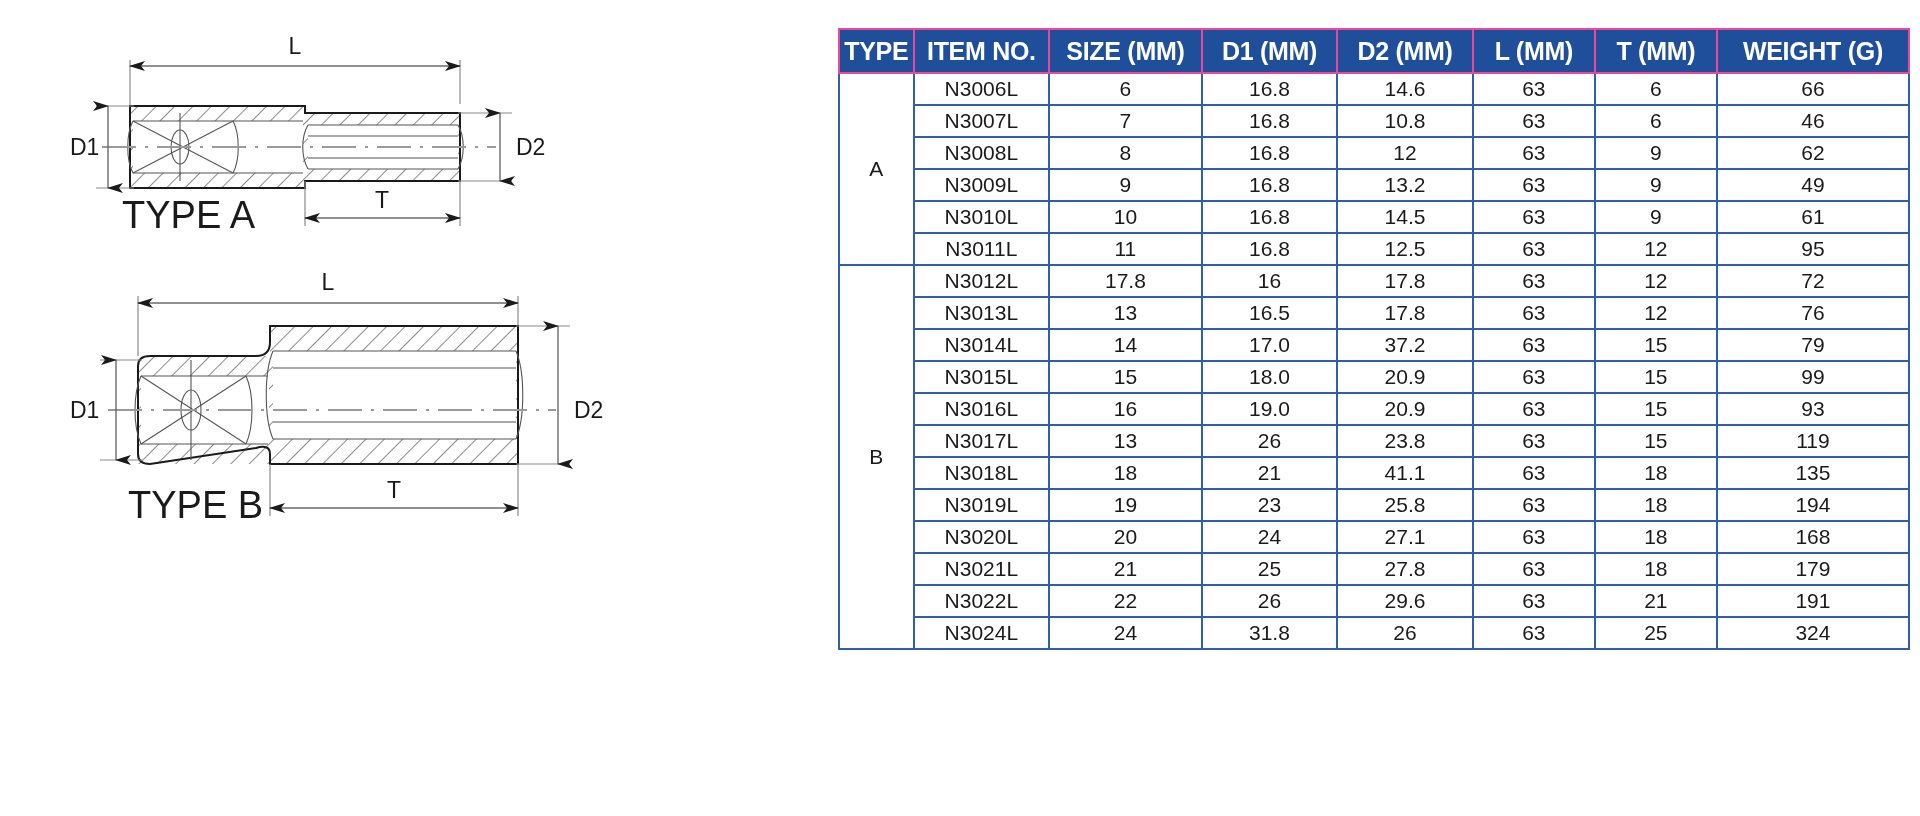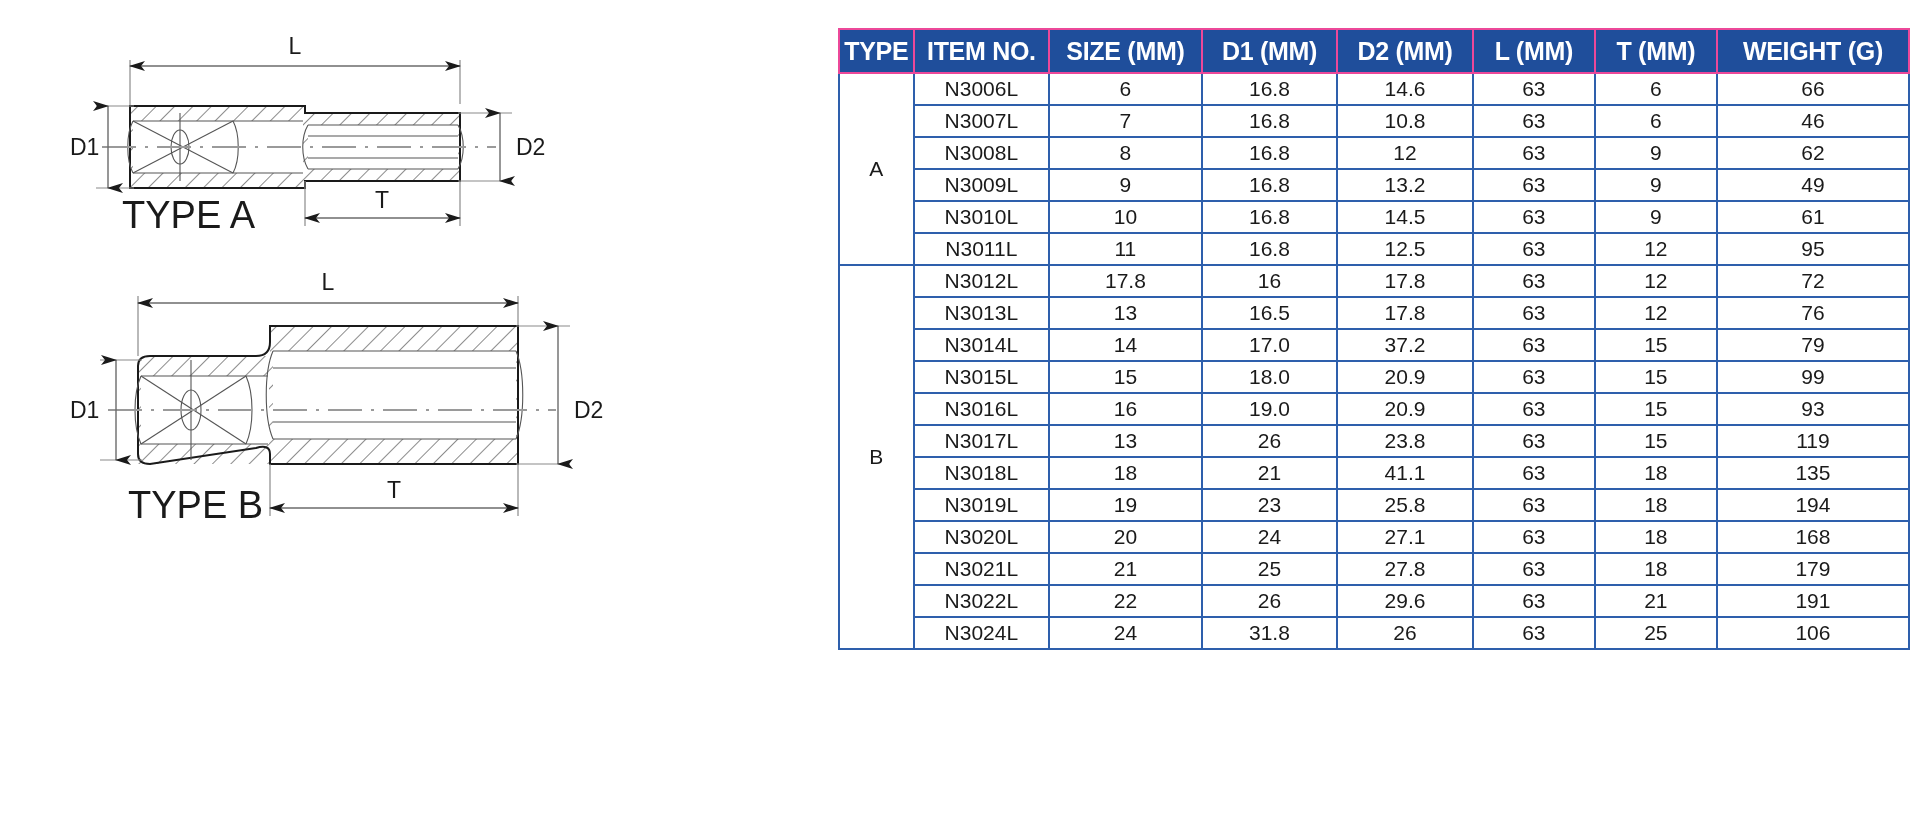--- a/index.html
+++ b/index.html
@@ -406,19 +406,19 @@
             <td>21</td>
             <td>191</td>
           </tr>
           <tr>
             <td>N3024L</td>
             <td>24</td>
             <td>31.8</td>
             <td>26</td>
             <td>63</td>
             <td>25</td>
-            <td>106</td>
+            <td>324</td>
           </tr>
         </tbody>
     </table>
   </div>
 
 </div>
 
 </body></html>

